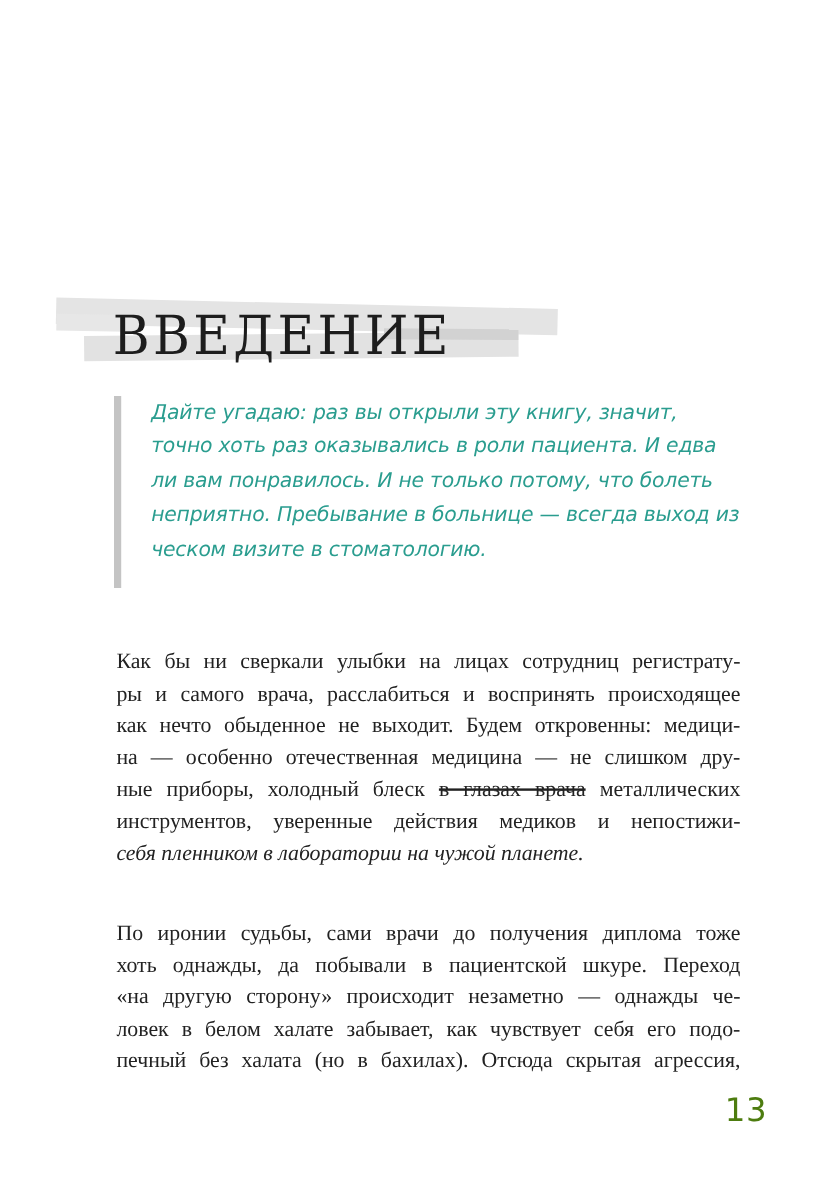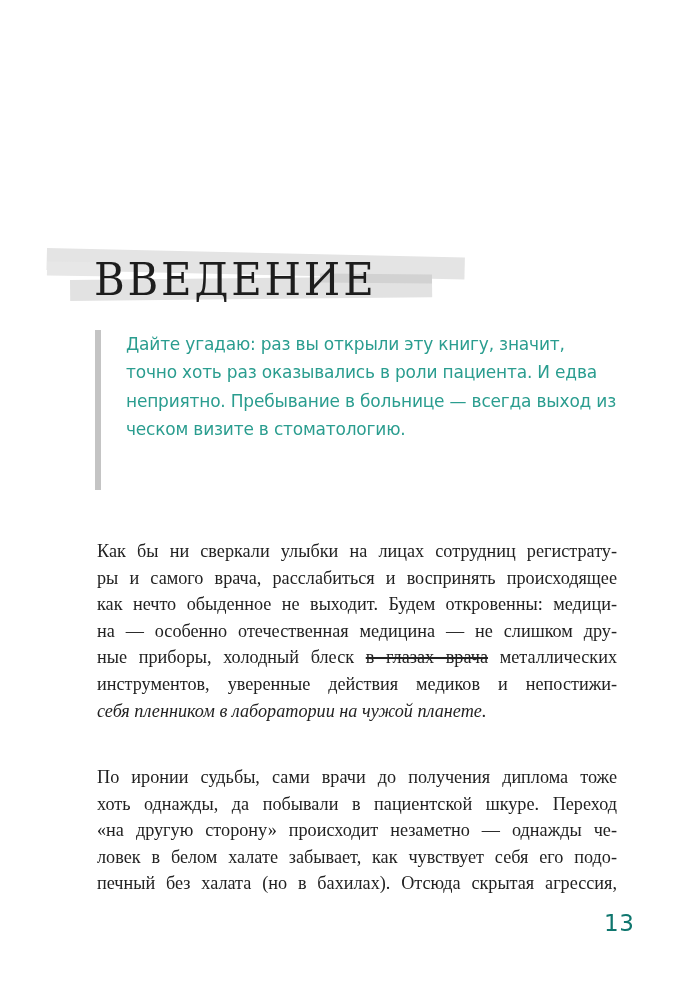--- a/index.html
+++ b/index.html
@@ -80,20 +80,21 @@
       height: 160px;
       background: #c4c4c4;
     }
     .quote {
       position: absolute;
       left: 126px;
       top: 330px;
       width: 500px;
       margin: 0;
       font-family: "DejaVu Sans", sans-serif;
+      font-style: italic;
       font-size: 17px;
       line-height: 28.4px;
       color: #2a9d8f;
       letter-spacing: -0.2px;
     }
     .quote .line {
       display: block;
       white-space: nowrap;
     }
     .body-text {
@@ -120,42 +121,43 @@
     .para-2 { top: 764px; }
     .strike {
       text-decoration: line-through;
       text-decoration-thickness: 1.5px;
     }
     .page-number {
       position: absolute;
       left: 604px;
       top: 910px;
       font-family: "DejaVu Sans", sans-serif;
-      font-size: 23px;
-      color: #0f766e;
+      font-size: 27px;
+      color: #4d7c0f;
       letter-spacing: 0.5px;
     }
   </style>
 </head>
 <body>
 
 <div class="page">
 
   <div class="hl hl-1"></div>
   <div class="hl hl-4"></div>
   <div class="hl hl-2"></div>
   <div class="hl hl-3"></div>
 
   <h1 class="title">ВВЕДЕНИЕ</h1>
 
   <div class="quote-bar"></div>
 
   <p class="quote">
     <span class="line">Дайте угадаю: раз вы открыли эту книгу, значит,</span>
     <span class="line">точно хоть раз оказывались в роли пациента. И едва</span>
+    <span class="line">ли вам понравилось. И не только потому, что болеть</span>
     <span class="line">неприятно. Пребывание в больнице — всегда выход из</span>
     <span class="line">ческом визите в стоматологию.</span>
   </p>
 
   <p class="body-text para-1">
     <span class="line">Как бы ни сверкали улыбки на лицах сотрудниц регистрату-</span>
     <span class="line">ры и самого врача, расслабиться и воспринять происходящее</span>
     <span class="line">как нечто обыденное не выходит. Будем откровенны: медици-</span>
     <span class="line">на — особенно отечественная медицина — не слишком дру-</span>
     <span class="line"><span>ные приборы, холодный блеск </span><span class="strike">в глазах врача</span><span> металлических</span></span>

